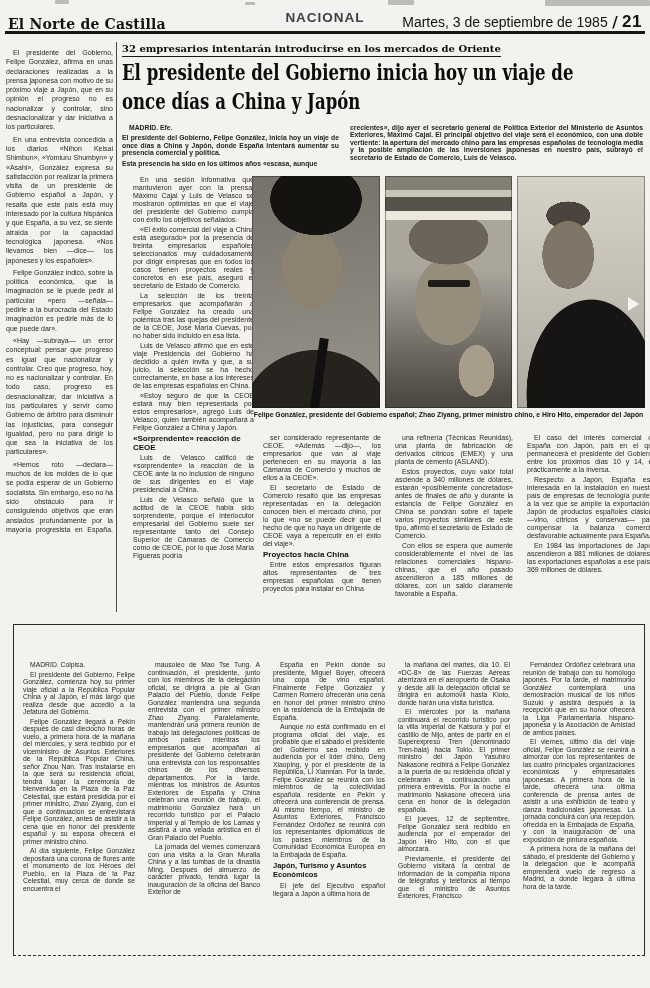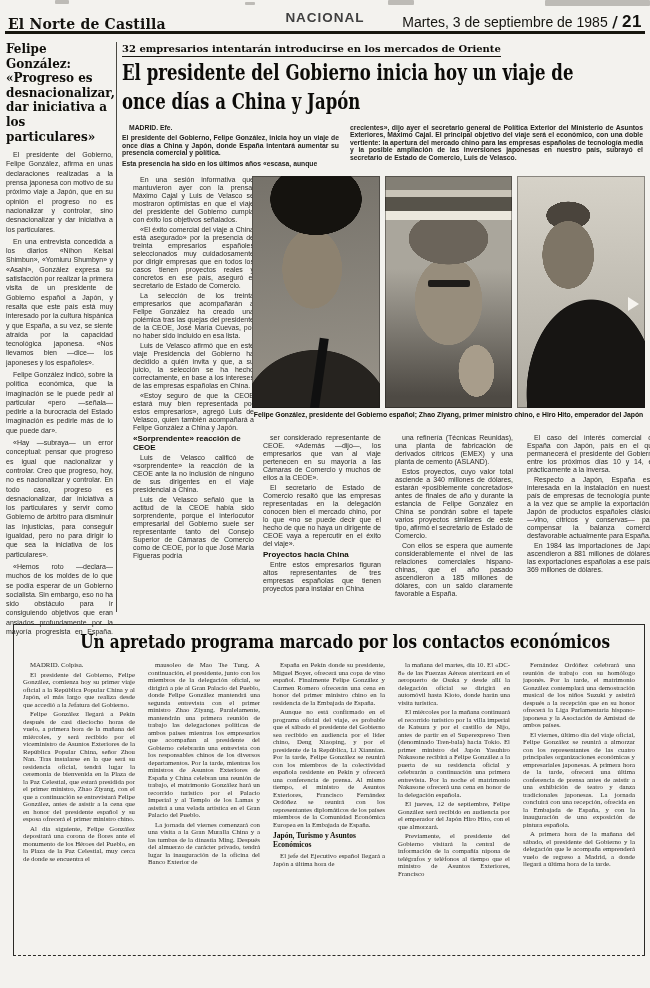--- a/index.html
+++ b/index.html
@@ -61,21 +61,21 @@
       linear-gradient(180deg,#d6d2c8,#aeaaa0);}
   .p3::after{content:"";position:absolute;right:5%;top:52%;width:0;height:0;
              border-top:7px solid rgba(0,0,0,0);border-bottom:7px solid rgba(0,0,0,0);border-left:11px solid #f6f4ef;}
   .caption{left:252px;top:411px;width:393px;text-align:center;font-weight:700;font-size:6.8px;line-height:8.3px;color:#121109;}
   
   .box{left:13px;top:624px;width:632px;height:332px;border:1.5px solid #2b2a26;border-bottom-style:dashed;box-sizing:border-box;}
   .box-title{position:absolute;left:0;right:0;top:5px;text-align:center;}
   .box-title span{display:inline-block;font-family:"DejaVu Serif",serif;font-weight:700;font-size:19px;color:#0c0b08;
                   transform:scaleX(.8);white-space:nowrap;}
   .box-cols{position:absolute;left:9px;right:9px;top:36px;bottom:6px;display:flex;gap:13px;overflow:hidden;}
-  .bcol{flex:1;font-size:6.8px;line-height:7.5px;color:#2a2925;overflow:hidden;font-family:Liberation Serif, serif;}
+  .bcol{flex:1;font-size:6.8px;line-height:7.5px;color:#2a2925;overflow:hidden;}
   .bcol p{margin:0 0 2px 0;text-align:justify;text-indent:7px;}
   .bcol .subhead{font-size:7.5px;line-height:8.5px;margin:4px 0 3px 0;}
 </style>
 </head>
 <body>
 
 <div class="smudge" style="left:55px;top:0;width:14px;height:4px;"></div>
 <div class="smudge" style="left:245px;top:2px;width:10px;height:3px;"></div>
 <div class="smudge" style="left:388px;top:0;width:26px;height:5px;"></div>
 <div class="smudge" style="left:545px;top:0;width:105px;height:6px;"></div>
@@ -83,21 +83,20 @@
 <div class="abs masthead">El Norte de Castilla</div>
 <div class="abs section">NACIONAL</div>
 <div class="abs datebox">
   <span class="d">Martes, 3 de septiembre de 1985</span>
   <span class="sep">/</span>
   <span class="pg">21</span>
 </div>
 <div class="abs toprule"></div>
 
 <div class="abs la">
-  <div class="la-head">Felipe González: «Progreso es desnacionalizar, dar iniciativa a los particulares»</div>
   <div class="la-body">
     <p>El presidente del Gobierno, Felipe González, afirma en unas declaraciones realizadas a la prensa japonesa con motivo de su próximo viaje a Japón, que en su opinión el progreso no es nacionalizar y controlar, sino desnacionalizar y dar iniciativa a los particulares.</p>
     <p>En una entrevista concedida a los diarios «Nihon Keisai Shimbun», «Yomiuru Shumbyn» y «Asahi», González expresa su satisfacción por realizar la primera visita de un presidente de Gobierno español a Japón, y resalta que este país está muy interesado por la cultura hispánica y que España, a su vez, se siente atraída por la capacidad tecnológica japonesa. «Nos llevamos bien —dice— los japoneses y los españoles».</p>
     <p>Felipe González indicó, sobre la política económica, que la imaginación se le puede pedir al particular «pero —señala— pedirle a la burocracia del Estado imaginación es pedirle más de lo que puede dar».</p>
     <p>«Hay —subraya— un error conceptual: pensar que progreso es igual que nacionalizar y controlar. Creo que progreso, hoy, no es nacionalizar y controlar. En todo caso, progreso es desnacionalizar, dar iniciativa a los particulares y servir como Gobierno de árbitro para disminuir las injusticias, para conseguir igualdad, pero no para dirigir lo que sea la iniciativa de los particulares».</p>
     <p>«Hemos roto —declara— muchos de los moldes de lo que se podía esperar de un Gobierno socialista. Sin embargo, eso no ha sido obstáculo para ir consiguiendo objetivos que eran ansiados profundamente por la mayoría progresista en España. Creo que esta dinámica de cambios serenos, pacíficos pero profundos es lo que preocupa a la derecha más conservadora o reaccionaria de España porque ellos han tenido siempre un sentido casi de propiedad particular del destino de España».</p>
   </div>
 </div>
 <div class="abs vrule"></div>
 
@@ -145,23 +144,20 @@
   <p>Estos proyectos, cuyo valor total asciende a 340 millones de dólares, estarán «posiblemente concretados» antes de finales de año y durante la estancia de Felipe González en China se pondrán sobre el tapete varios proyectos similares de este tipo, afirmó el secretario de Estado de Comercio.</p>
   <p>Con ellos se espera que aumente considerablemente el nivel de las relaciones comerciales hispano-chinas, que el año pasado ascendieron a 185 millones de dólares, con un saldo claramente favorable a España.</p>
 </div>
 <div class="abs bodycol col4">
   <p>El caso del interés comercial de España con Japón, país en el que permanecerá el presidente del Gobierno entre los próximos días 10 y 14, es prácticamente a la inversa.</p>
   <p>Respecto a Japón, España está interesada en la instalación en nuestro país de empresas de tecnología puntera a la vez que se amplíe la exportación a Japón de productos españoles clásicos —vino, cítricos y conservas— para compensar la balanza comercial desfavorable actualmente para España.</p>
   <p>En 1984 las importaciones de Japón ascendieron a 881 millones de dólares y las exportaciones españolas a ese país a 369 millones de dólares.</p>
 </div>
 
 <div class="abs box">
-  <div class="box-title">
-    <span>Un apretado programa marcado por los contactos económicos</span>
-  </div>
   <div class="box-cols">
     <div class="bcol">
       <p>MADRID. Colpisa.</p>
       <p>El presidente del Gobierno, Felipe González, comienza hoy su primer viaje oficial a la República Popular China y al Japón, el más largo que realiza desde que accedió a la Jefatura del Gobierno.</p>
       <p>Felipe González llegará a Pekín después de casi dieciocho horas de vuelo, a primera hora de la mañana del miércoles, y será recibido por el viceministro de Asuntos Exteriores de la República Popular China, señor Zhou Nan. Tras instalarse en la que será su residencia oficial, tendrá lugar la ceremonia de bienvenida en la Plaza de la Paz Celestial, que estará presidida por el primer ministro, Zhao Ziyang, con el que a continuación se entrevistará Felipe González, antes de asistir a la cena que en honor del presidente español y su esposa ofrecerá el primer ministro chino.</p>
       <p>Al día siguiente, Felipe González depositará una corona de flores ante el monumento de los Héroes del Pueblo, en la Plaza de la Paz Celestial, muy cerca de donde se encuentra el</p>
     </div>
     <div class="bcol">
       <p>mausoleo de Mao Tse Tung. A continuación, el presidente, junto con los miembros de la delegación oficial, se dirigirá a pie al Gran Palacio del Pueblo, donde Felipe González mantendrá una segunda entrevista con el primer ministro Zhao Ziyang. Paralelamente, mantendrán una primera reunión de trabajo las delegaciones políticas de ambos países mientras los empresarios que acompañan al presidente del Gobierno celebrarán una entrevista con los responsables chinos de los diversos departamentos. Por la tarde, mientras los ministros de Asuntos Exteriores de España y China celebran una reunión de trabajo, el matrimonio González hará un recorrido turístico por el Palacio Imperial y al Templo de los Lamas y asistirá a una velada artística en el Gran Palacio del Pueblo.</p>
       <p>La jornada del viernes comenzará con una visita a la Gran Muralla China y a las tumbas de la dinastía Ming. Después del almuerzo de carácter privado, tendrá lugar la inauguración de la oficina del Banco Exterior de</p>

